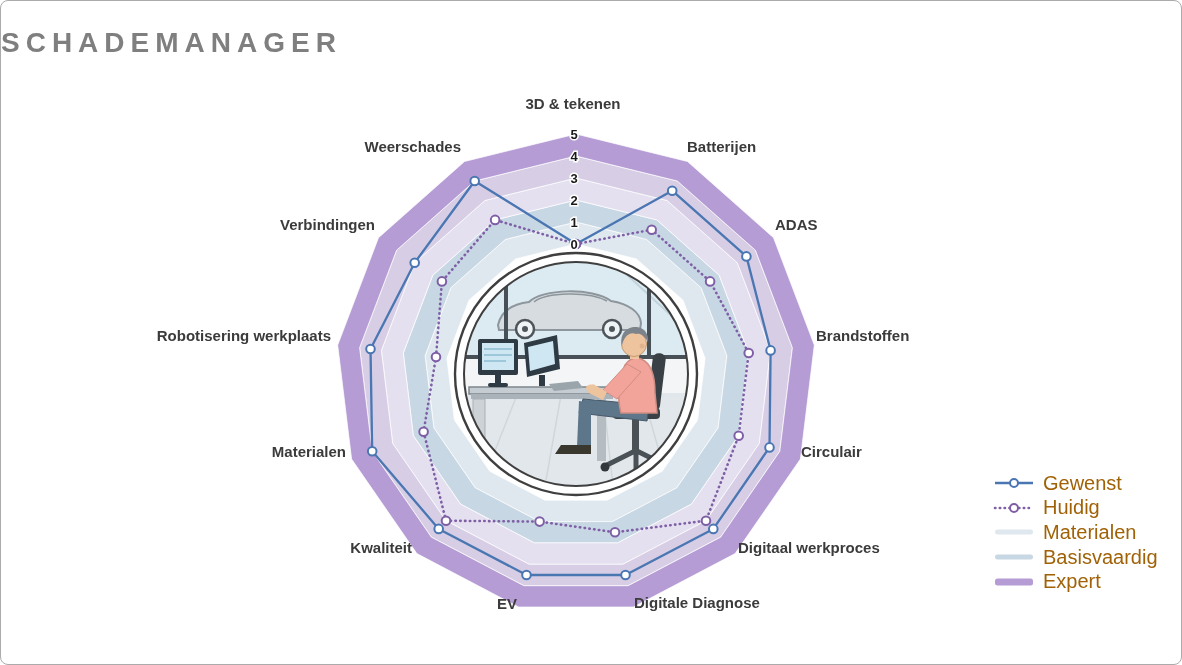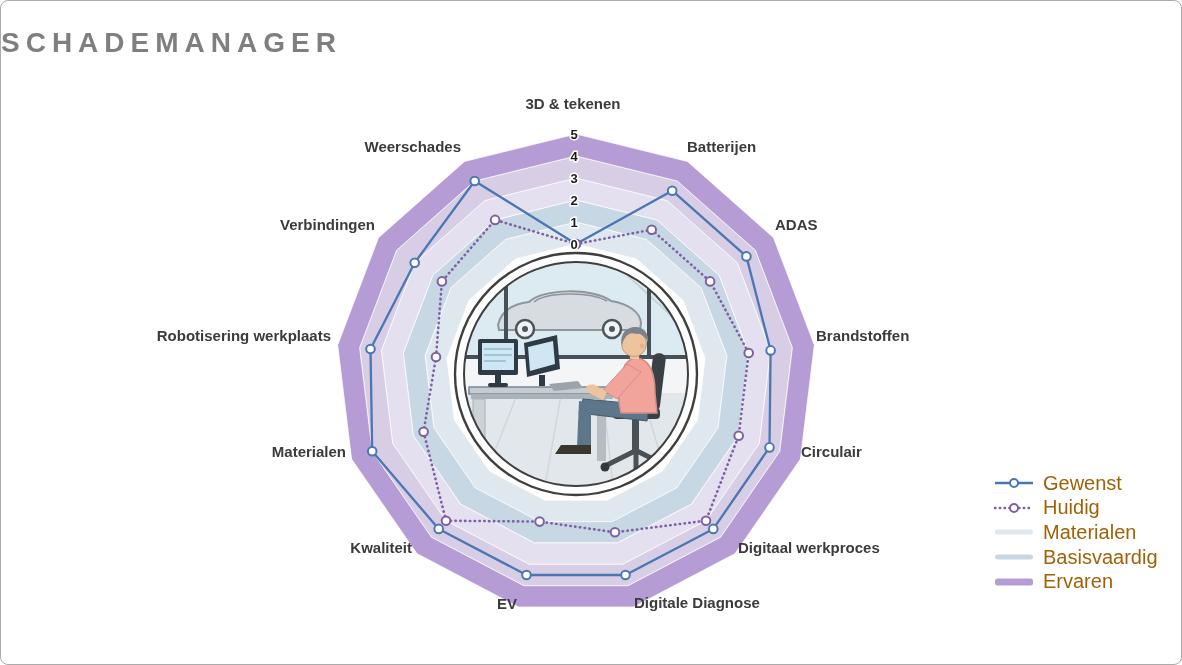--- a/index.html
+++ b/index.html
@@ -180,17 +180,17 @@
       <div class="legend-row">
         <svg class="legend-swatch" viewBox="0 0 42 14">
           <rect x="2" y="4.5" width="38" height="5" rx="2.5" fill="#c8d7e4"></rect>
         </svg>
         <span class="legend-label">Basisvaardig</span>
       </div>
       <div class="legend-row">
         <svg class="legend-swatch" viewBox="0 0 42 14">
           <rect x="2" y="3.5" width="38" height="7" rx="2.5" fill="#b59cd4"></rect>
         </svg>
-        <span class="legend-label">Ervaren</span>
+        <span class="legend-label">Expert</span>
       </div>
     </div>
 
 </div>
 
 </body></html>

